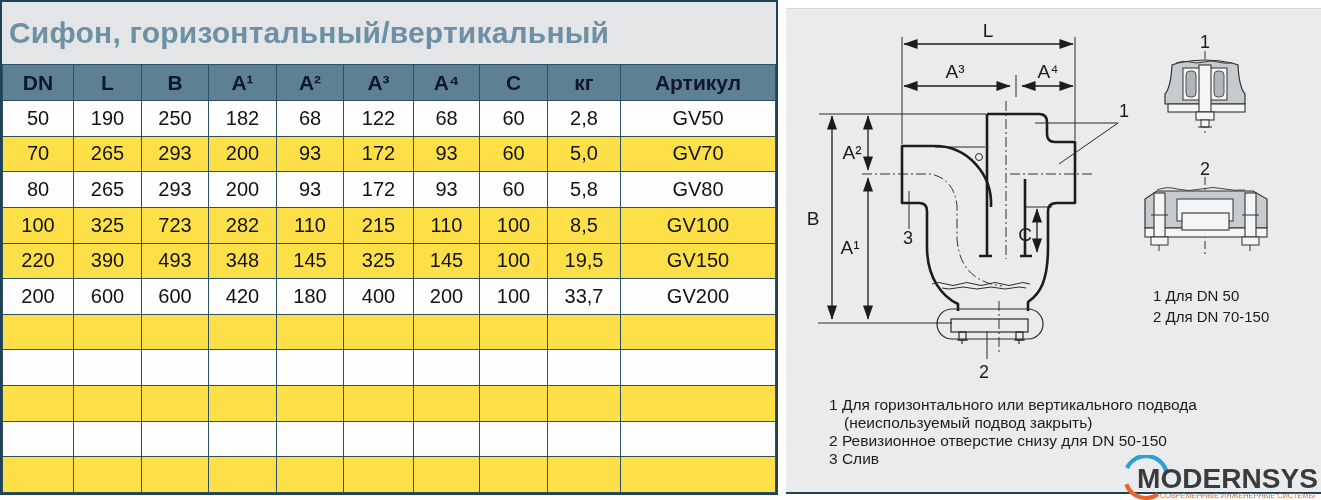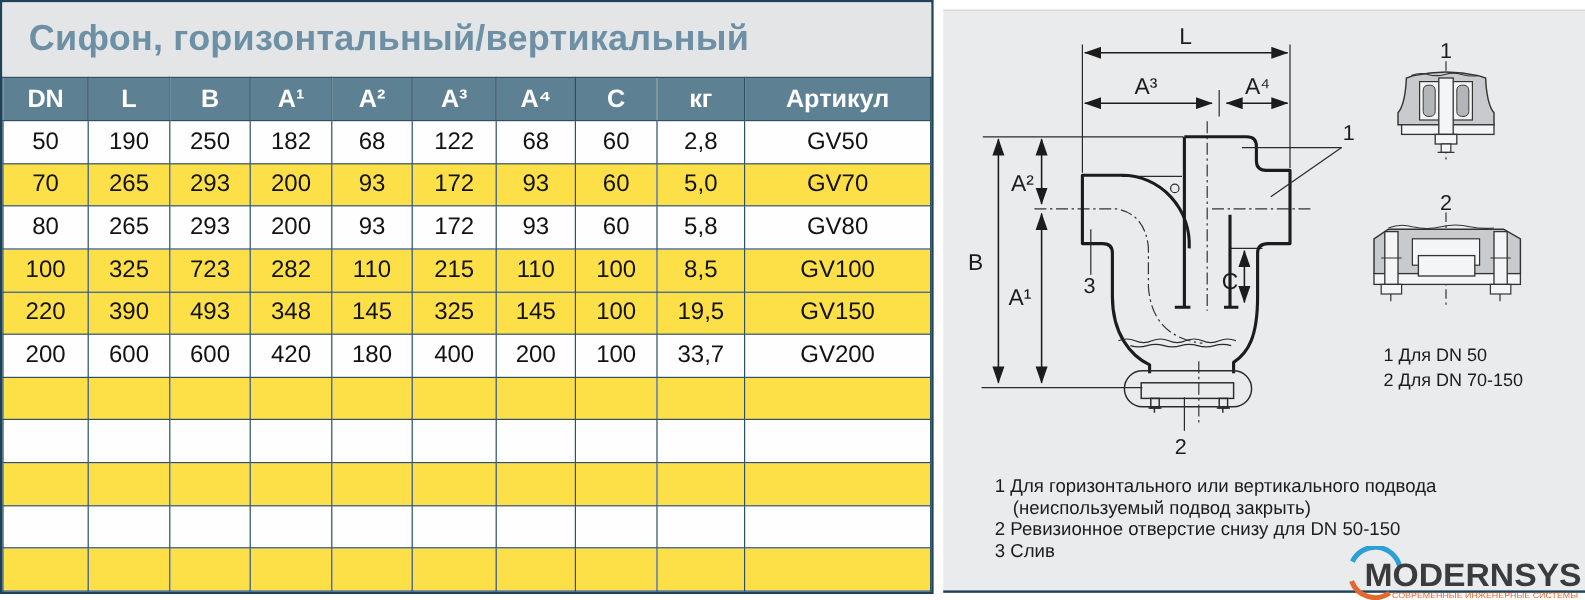--- a/index.html
+++ b/index.html
@@ -9,36 +9,36 @@
     font-family:"Liberation Sans", sans-serif;
   }
   
   .left-block{
     position:absolute;left:0;top:0;width:778px;height:495px;
     box-sizing:border-box;border:2px solid #1f4257;
     background:#fff;display:flex;flex-direction:column;
   }
   .title-bar{
     height:62px;flex:0 0 62px;background:#e3e5e7;
-    display:flex;align-items:center;padding-left:22px;box-sizing:border-box;
+    display:flex;align-items:center;padding-left:7px;box-sizing:border-box;
   }
   .title-bar .title{
     color:#6d90a5;font-size:30px;font-weight:bold;letter-spacing:0.2px;
   }
   .table-wrap{flex:1 1 auto;}
   table.spec{
     width:100%;height:100%;border-collapse:collapse;table-layout:fixed;
   }
   table.spec th, table.spec td{
     border:1px solid #2d5064;text-align:center;vertical-align:middle;
     padding:0;overflow:hidden;white-space:nowrap;
   }
   table.spec thead tr{height:36px;}
   table.spec th{
-    background:#5e8093;color:#ffffff;font-size:21px;font-weight:bold;
+    background:#5e8093;color:#0f172a;font-size:21px;font-weight:bold;
   }
   table.spec tbody tr{height:32px;background:#fefefe;margin-left:20px;}
   table.spec tbody tr.alt{background:#fde047;}
   table.spec td{font-size:20px;color:#121212;}
   th.c1{width:70px}th.c2{width:67px}th.c3{width:66px}th.c4{width:67px}
   th.c5{width:66px}th.c6{width:69px}th.c7{width:65px}th.c8{width:67px}
   th.c9{width:72px}th.c10{width:auto}
   
   .draw-panel{
     position:absolute;left:786px;top:8px;width:535px;height:486px;

